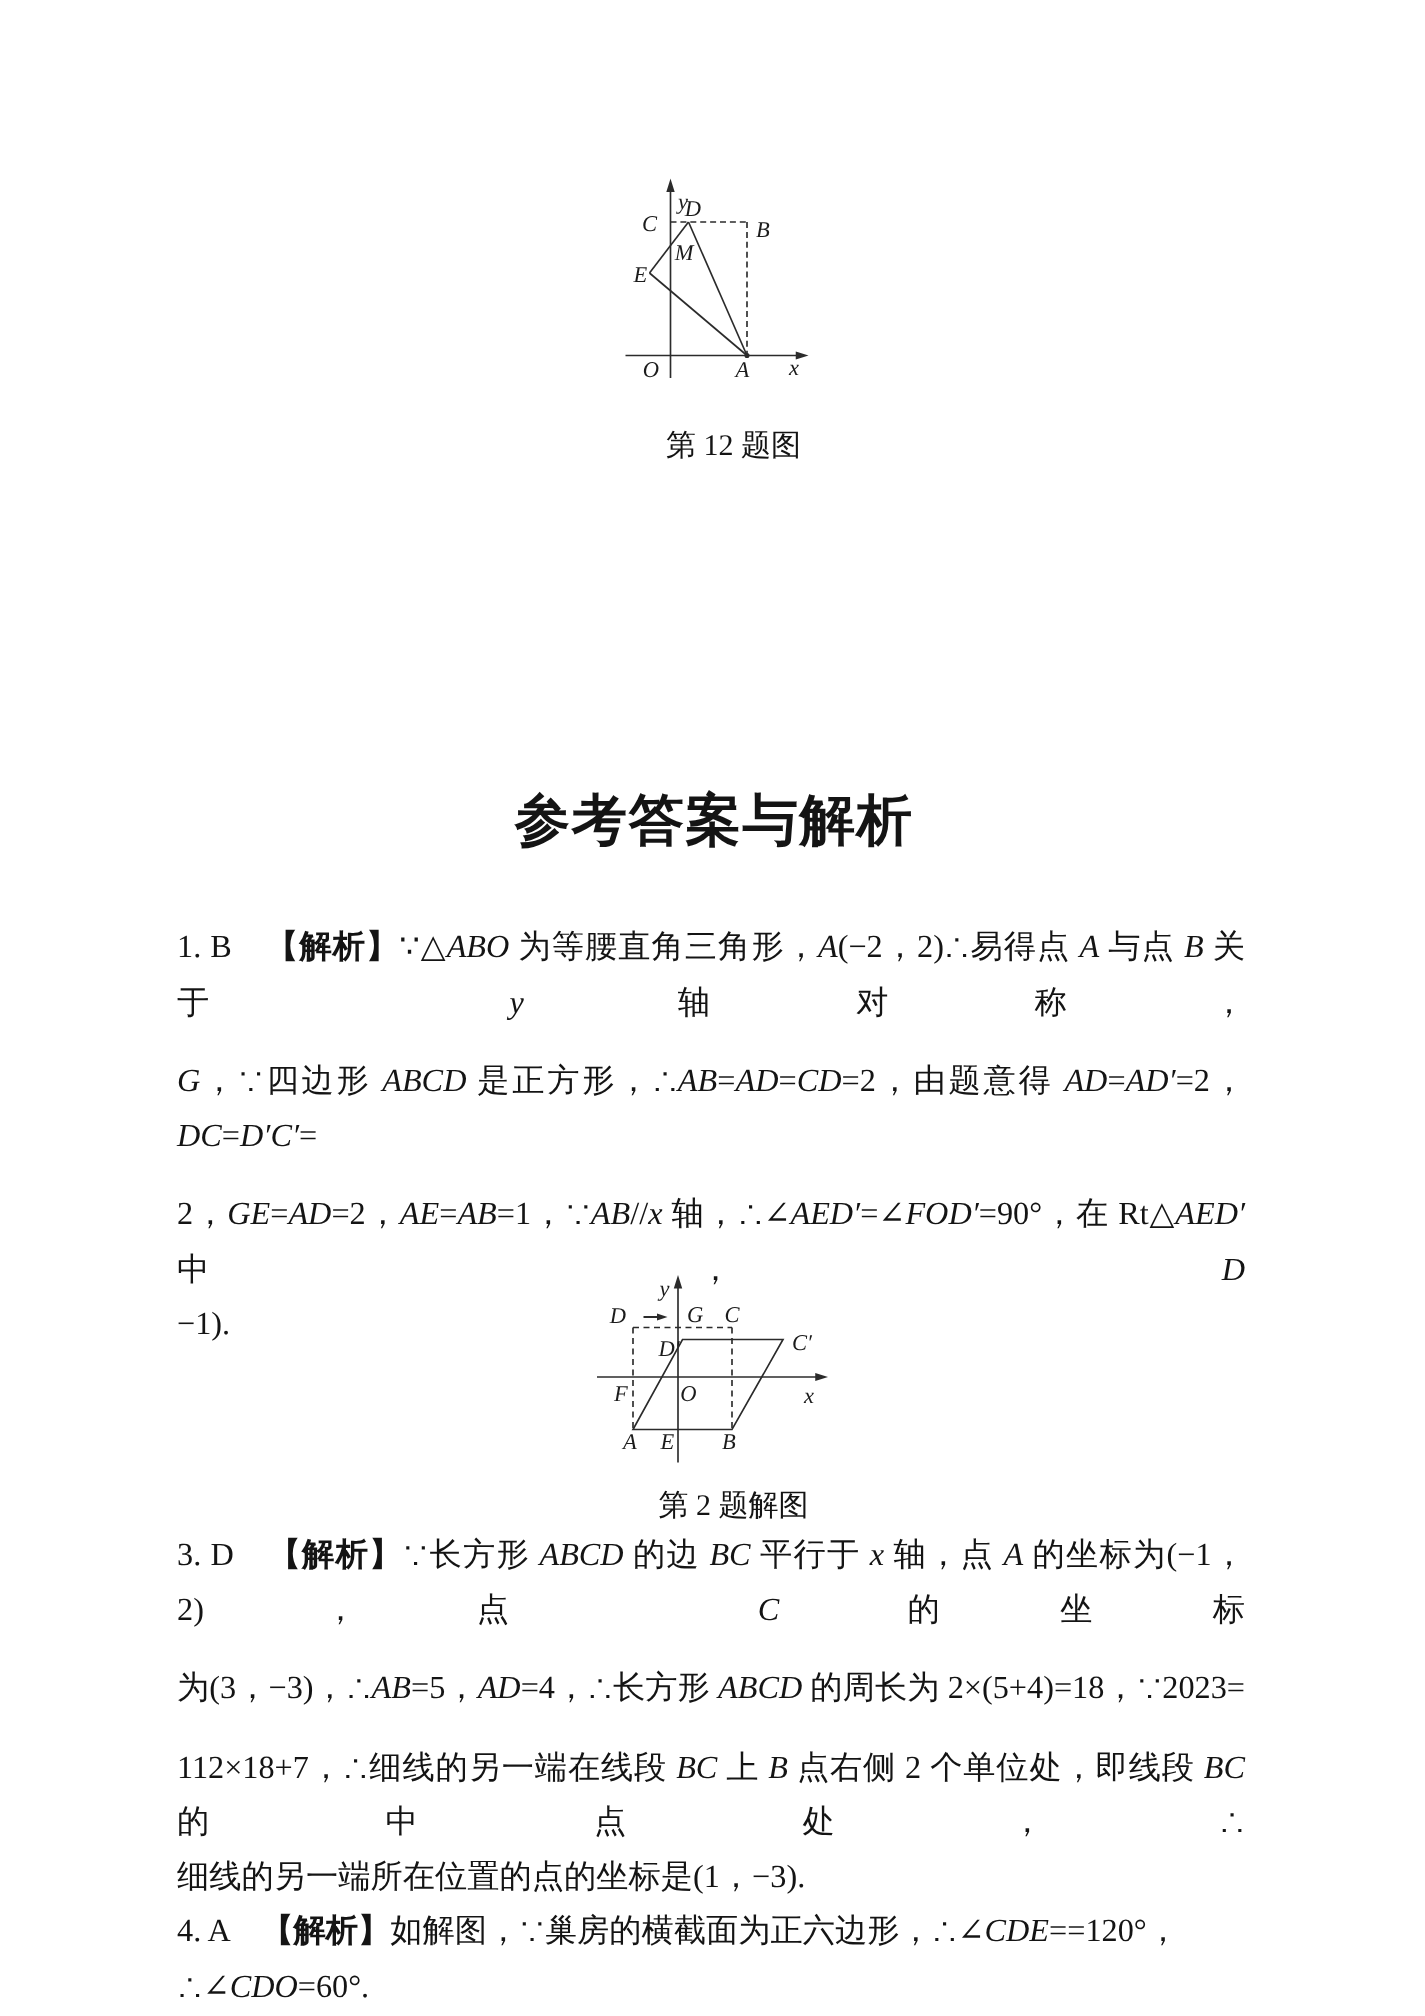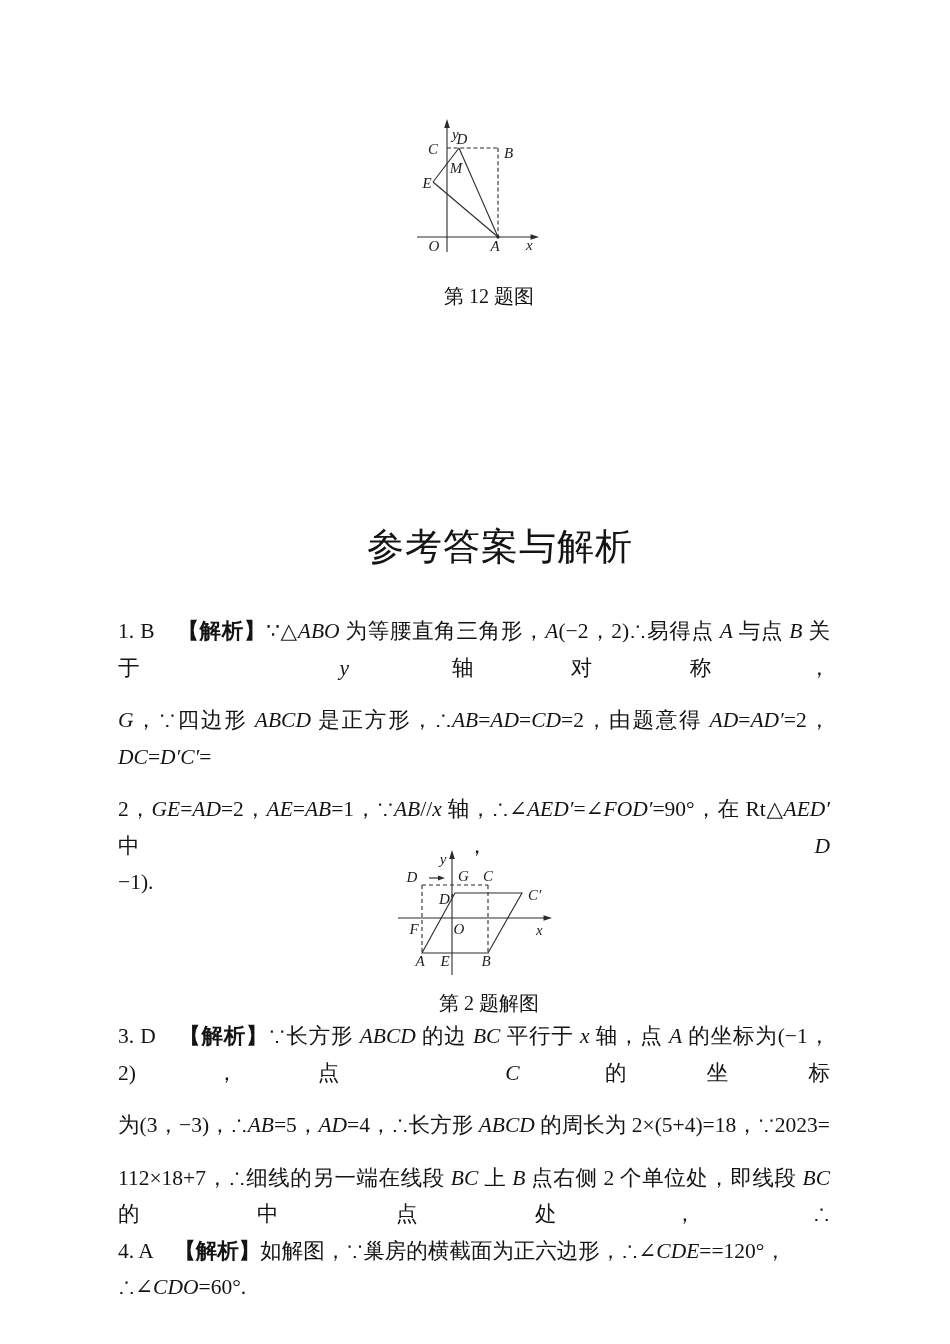--- a/index.html
+++ b/index.html
@@ -5,23 +5,22 @@
   html,body{margin:0;padding:0;background:#ffffff;}
   body{
     width:950px;height:1344px;position:relative;overflow:hidden;
     font-family:"Liberation Serif","DejaVu Serif",serif;
     color:#141414;
   }
   .abs{position:absolute;}
   
   .heading{
     top:522px;left:476px;transform:translateX(-50%);
-    font-size:37px;font-weight:normal;white-space:nowrap;
+    font-size:37px;font-weight:bold;white-space:nowrap;
     letter-spacing:1px;
-    margin-left:24px;
   }
   
   .textblock{
     left:118px;width:712px;
     font-size:21.5px;line-height:36.5px;
   }
   #block1{top:597px;}
   #block2{top:1002px;}
   .line{white-space:normal;}
   .line.just{text-align:justify;text-align-last:justify;margin-top:16px;}
@@ -117,14 +116,15 @@
     <text x="60" y="118" text-anchor="middle">E</text>
     <text x="101" y="118" text-anchor="middle">B</text>
   </g>
 </svg>
 <div class="abs figcaption" id="cap2">第 2 题解图</div>
 
 <div class="abs textblock" id="block2">
     <div class="line just">3. D　<span class="bold">【解析】</span>∵长方形 <i>ABCD</i> 的边 <i>BC</i> 平行于 <i>x</i> 轴，点 <i>A</i> 的坐标为(−1，2)，点 <i>C</i> 的坐标</div>
     <div class="line just">为(3，−3)，∴<i>AB</i>=5，<i>AD</i>=4，∴长方形 <i>ABCD</i> 的周长为 2×(5+4)=18，∵2023=</div>
     <div class="line just">112×18+7，∴细线的另一端在线段 <i>BC</i> 上 <i>B</i> 点右侧 2 个单位处，即线段 <i>BC</i> 的中点处，∴</div>
+    <div class="line">细线的另一端所在位置的点的坐标是(1，−3).</div>
     <div class="line">4. A　<span class="bold">【解析】</span>如解图，∵巢房的横截面为正六边形，∴∠<i>CDE</i>==120°，∴∠<i>CDO</i>=60°.</div>
   </div>
 
 </body></html>

